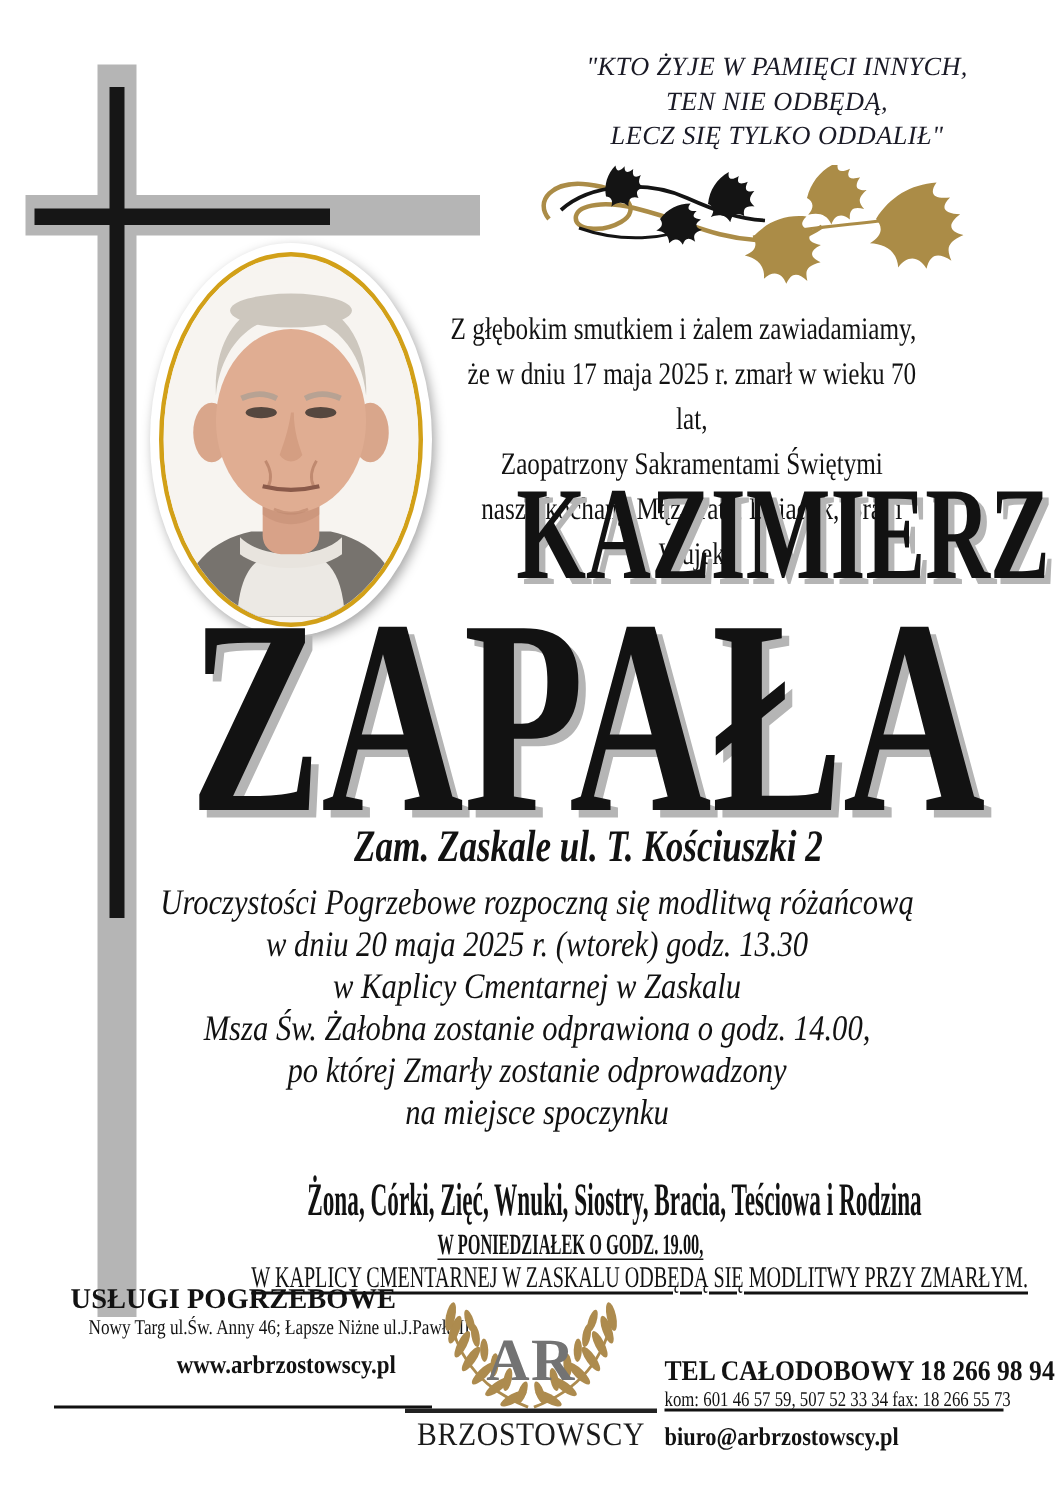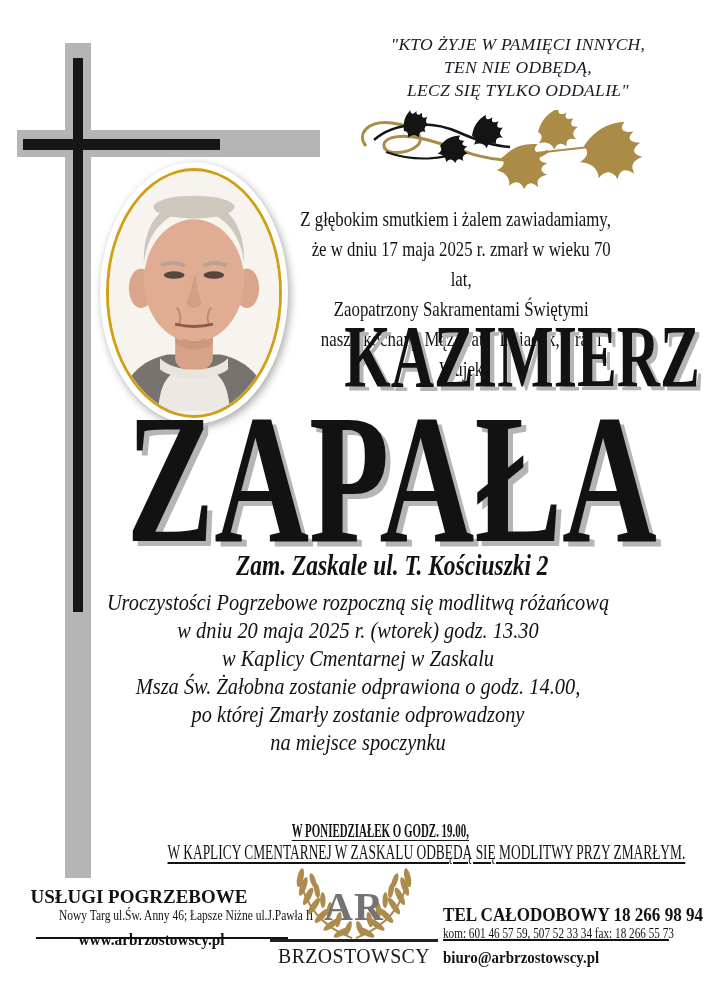--- a/index.html
+++ b/index.html
@@ -68,21 +68,21 @@
   .prayer1 { left:40px; top:820px; width:680px; text-align:center;
              font-weight:bold; font-size:19.5px; line-height:21px; white-space:nowrap; }
   .prayer1 > span { display:inline-block; transform:scaleX(.56); text-decoration:underline;
                     text-underline-offset:3px; }
   .prayer2 { left:40px; top:841px; width:680px; text-align:center;
              font-size:20px; line-height:22px; white-space:nowrap; }
   .prayer2 > span { display:inline-block; transform:scaleX(.67); text-decoration:underline;
                     text-underline-offset:3px; }
 
   
-  .f-left { left:14px; top:888px; width:250px; text-align:center; }
+  .f-left { left:14px; top:858px; width:250px; text-align:right; }
   .f-left .f-title { font-weight:bold; font-size:19px; line-height:17px; white-space:nowrap; }
   .f-left .f-addr  { font-size:14px; line-height:13px; margin-top:4px; white-space:nowrap;
                      transform:scaleX(.82); }
   .f-left .f-www   { font-weight:bold; font-size:17px; line-height:16px; margin-top:10px;
                      white-space:nowrap; transform:scaleX(.9); }
   .rule-left  { left:36px;  top:937px; width:252px; height:2px; background:#111; }
   .rule-right { left:443px; top:939px; width:226px; height:2px; background:#111; }
   .f-right { left:443px; top:906px; width:262px; text-align:left; }
   .f-right .f-title { font-weight:bold; font-size:19px; line-height:17px; white-space:nowrap;
                       transform:scaleX(.9); }
@@ -182,20 +182,23 @@
 
   <div class="abs ceremony">
     <div class="sqz">Uroczystości Pogrzebowe rozpoczną się modlitwą różańcową</div>
     <div class="sqz">w dniu 20 maja 2025 r. (wtorek) godz. 13.30</div>
     <div class="sqz">w Kaplicy Cmentarnej w Zaskalu</div>
     <div class="sqz">Msza Św. Żałobna zostanie odprawiona o godz. 14.00,</div>
     <div class="sqz">po której Zmarły zostanie odprowadzony</div>
     <div class="sqz">na miejsce spoczynku</div>
   </div>
 
+  <div class="abs family">
+    <span>Żona, Córki, Zięć, Wnuki, Siostry, Bracia, Teściowa i Rodzina</span>
+  </div>
 
   <div class="abs prayer1">
     <span>W PONIEDZIAŁEK O GODZ. 19.00,</span>
   </div>
   <div class="abs prayer2">
     <span>W KAPLICY CMENTARNEJ W ZASKALU  ODBĘDĄ SIĘ MODLITWY PRZY ZMARŁYM.</span>
   </div>
 
   <div>
     <div class="abs f-left">

